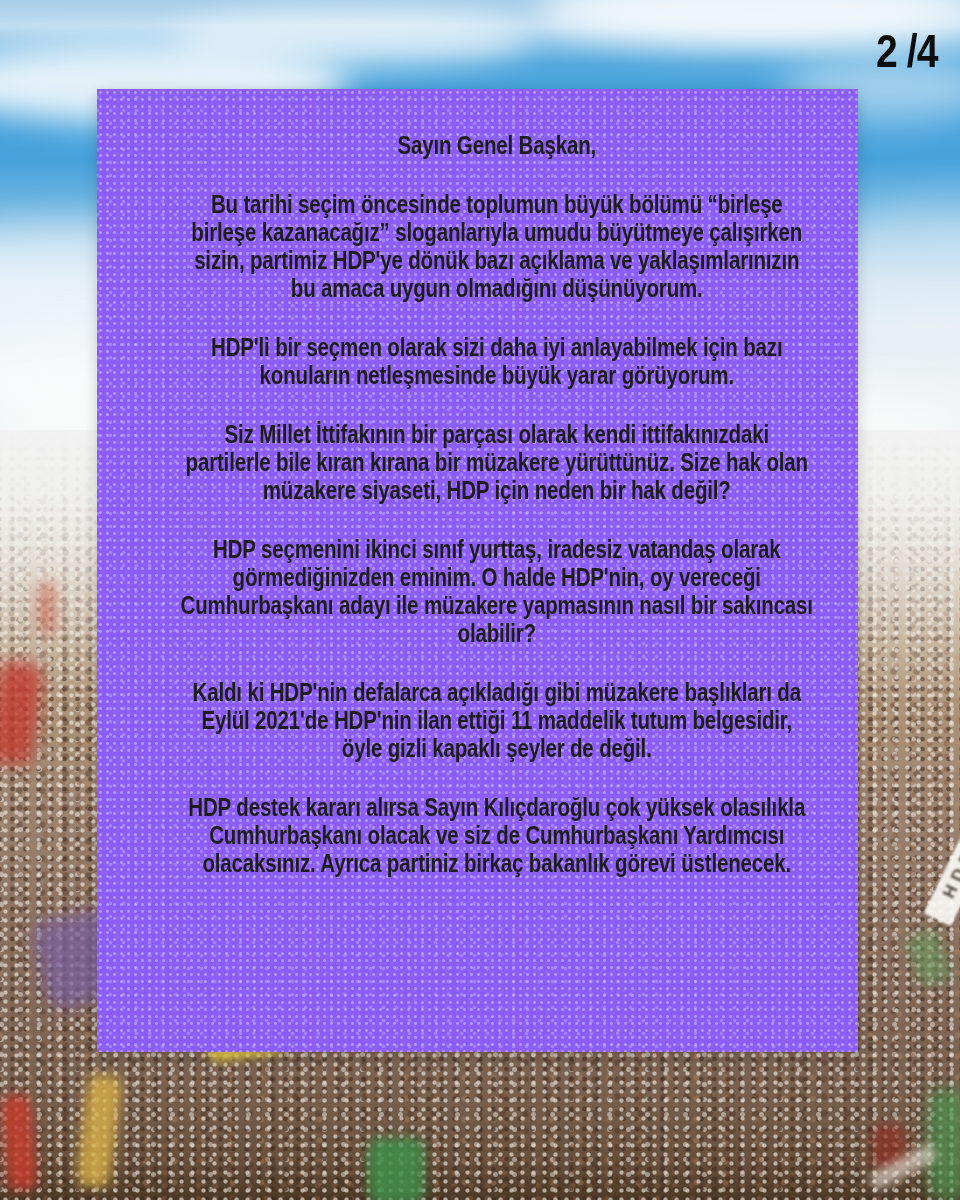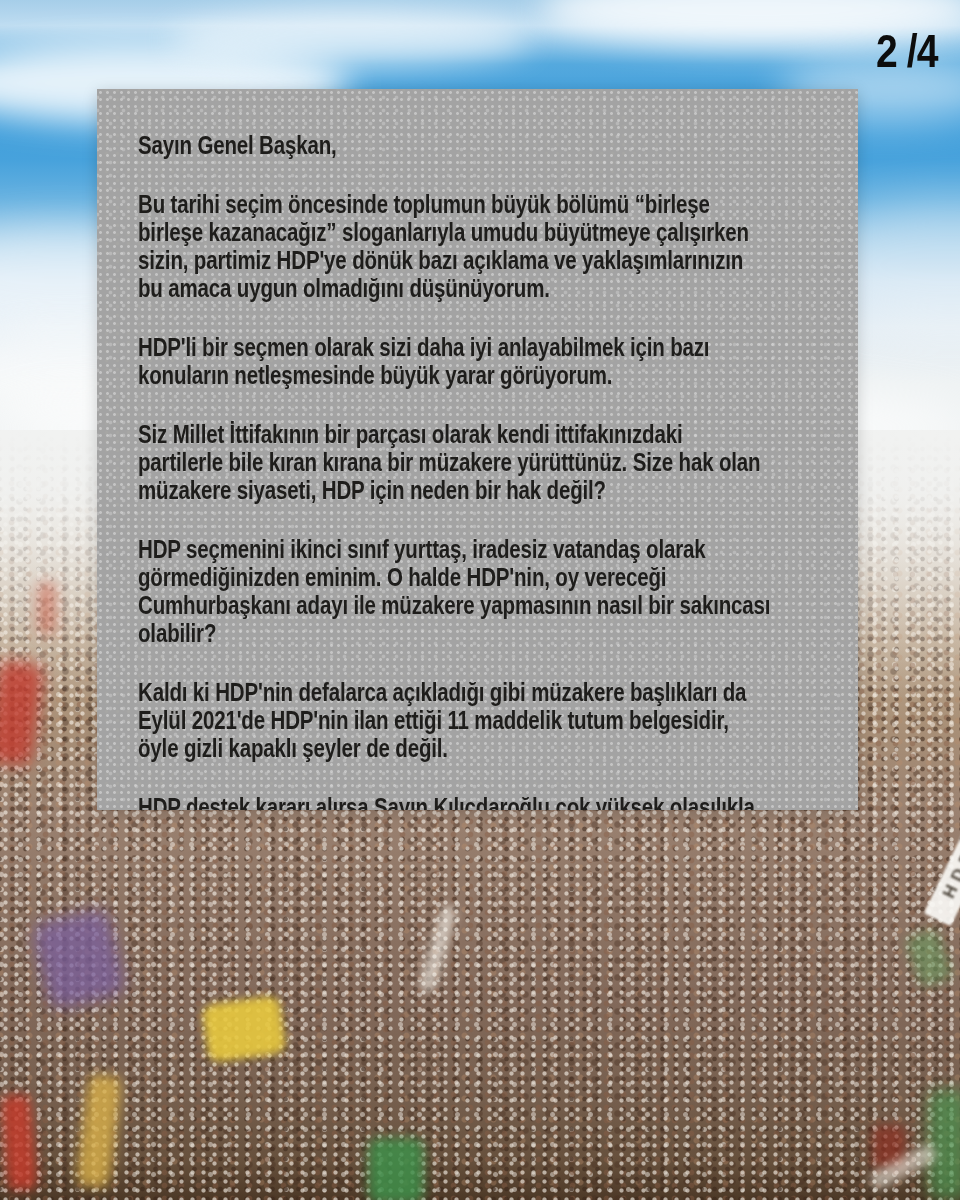--- a/index.html
+++ b/index.html
@@ -34,22 +34,22 @@
       rgba(240,240,236,.6) 50%,rgba(236,232,225,.28) 76%,rgba(236,232,225,0) 100%);}
 
   
   .blob{position:absolute;border-radius:18%;}
   .hdp-sign{position:absolute;left:908px;top:858px;width:104px;height:30px;
     background:rgba(250,249,245,.92);transform:rotate(-64deg);transform-origin:center;
     display:flex;align-items:center;justify-content:center;filter:blur(1.3px);
     font-weight:700;font-size:17px;letter-spacing:6px;color:#4a4238;border-radius:3px;}
 
   
-  .card{position:absolute;left:97px;top:89px;width:761px;height:721px;
-    background:#a3a3a3;box-shadow:0 3px 14px rgba(0,0,0,.18);overflow:hidden;}
+  .card{position:absolute;left:97px;top:89px;width:761px;height:963px;
+    background:#8b5cf6;box-shadow:0 3px 14px rgba(0,0,0,.18);overflow:hidden;text-align:center;}
   .card::before{content:"";position:absolute;inset:0;opacity:.65;
     background-image:
       radial-gradient(circle, rgba(255,255,255,.55) 0 1px, transparent 1.9px),
       radial-gradient(circle, rgba(193,186,168,.16) 0 1.1px, transparent 2.1px),
       radial-gradient(circle, rgba(255,255,255,.35) 0 1.3px, transparent 2.3px);
     background-size:7px 7px,11px 9px,13px 13px;
     background-position:0 0,4px 6px,7px 2px;}
   .letter{position:absolute;left:41px;top:42px;width:875px;
     transform:scaleX(.82);transform-origin:top left;
     color:#1e1d1b;font-size:25px;font-weight:700;line-height:28px;letter-spacing:-.2px;}

